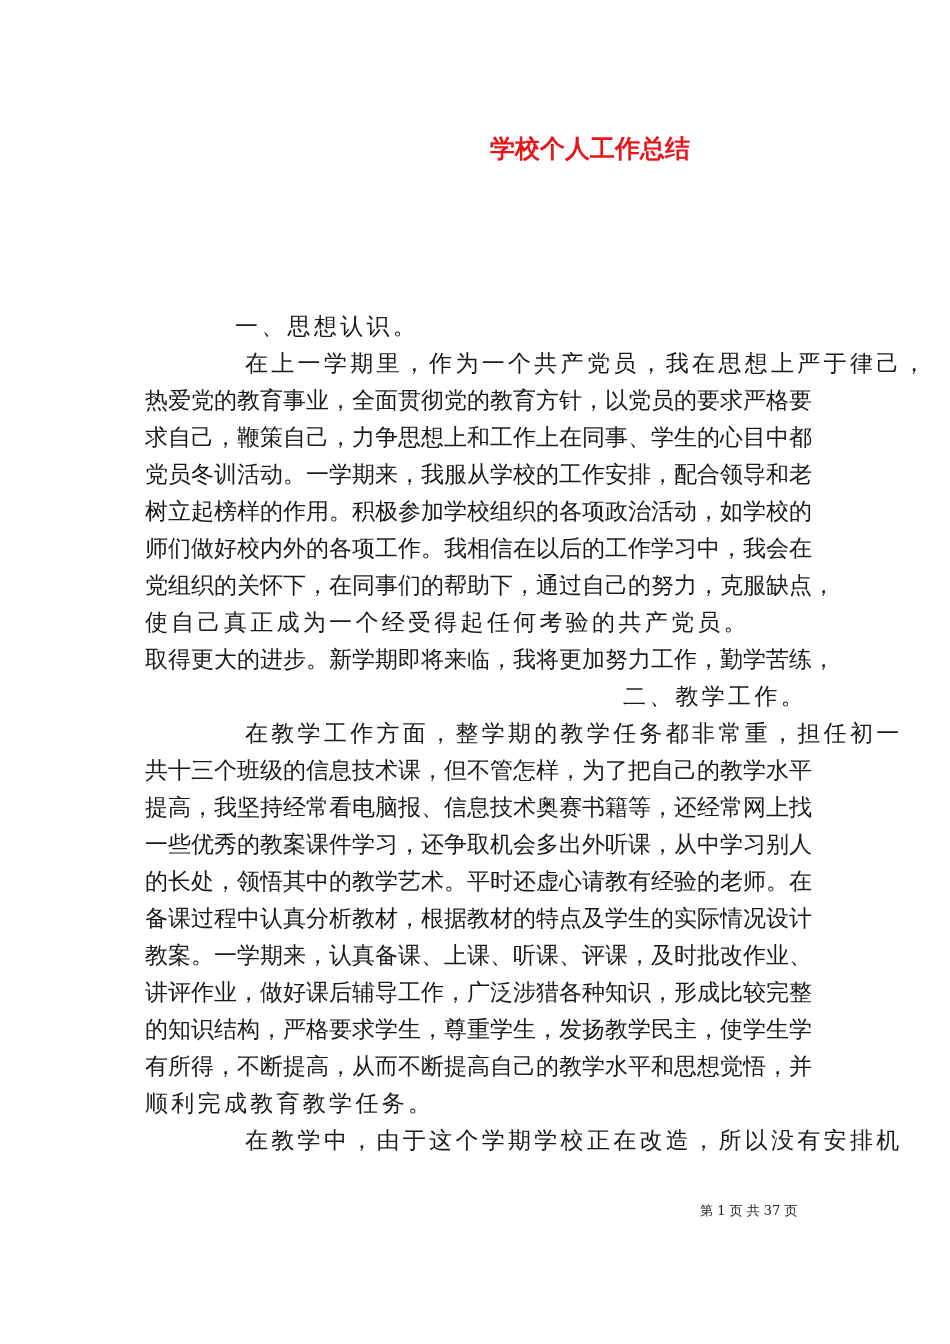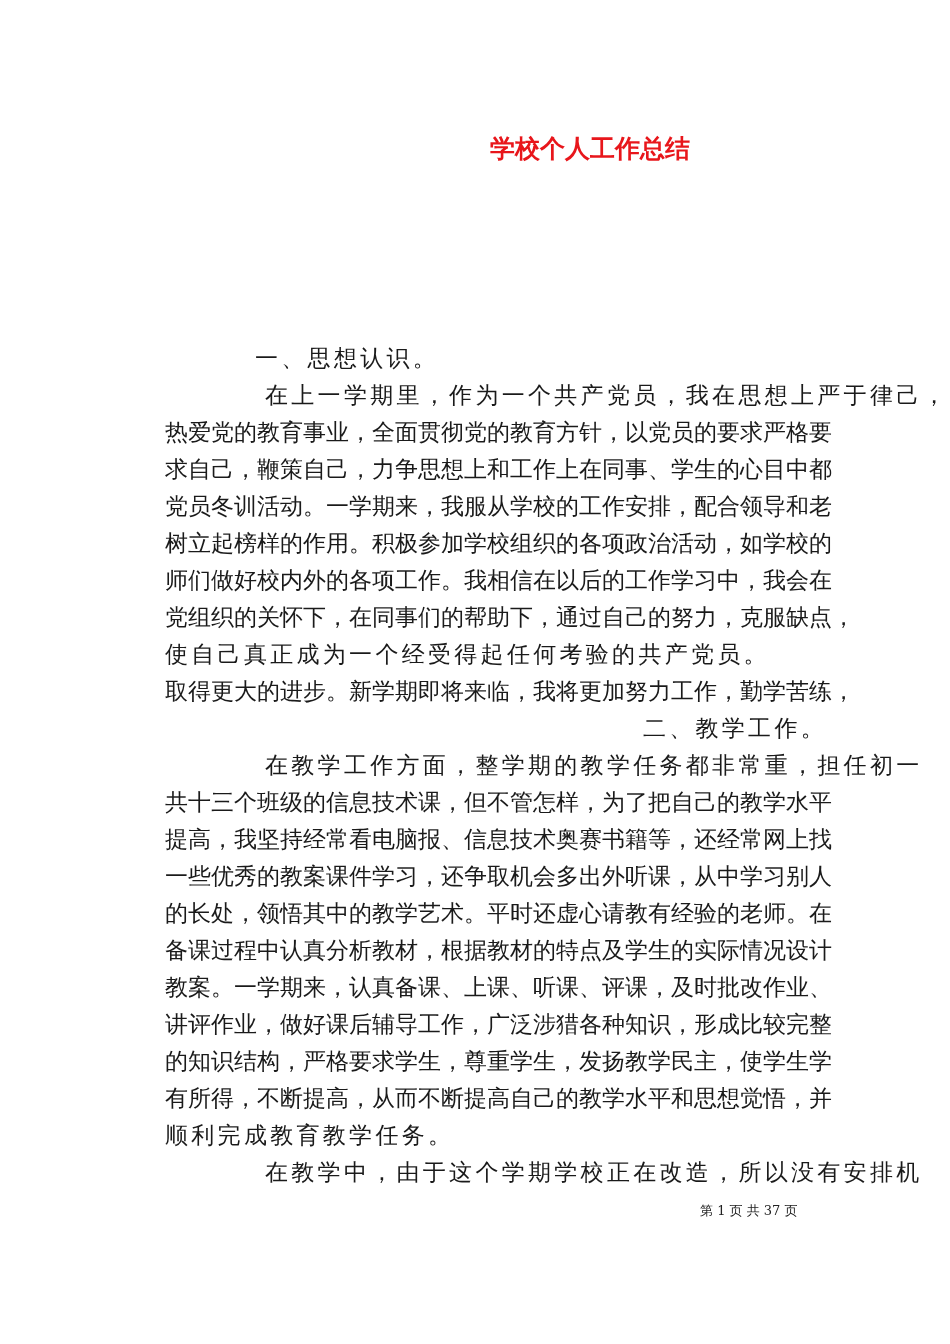--- a/index.html
+++ b/index.html
@@ -32,23 +32,22 @@
       font-weight: bold;
       color: #e8161b;
       letter-spacing: 0px;
       line-height: 36px;
       white-space: nowrap;
       font-family: "DejaVu Sans", "Liberation Sans", sans-serif;
     }
     .body-text {
       position: absolute;
       left: 145px;
-      top: 340px;
+      top: 308px;
       width: 662px;
-      margin-left: 20px;
     }
     .line {
       height: 37px;
       line-height: 37px;
       font-size: 23px;
       white-space: nowrap;
       letter-spacing: 3.3px;
       font-family: "DejaVu Sans", "Liberation Sans", sans-serif;
       font-weight: normal;
       color: #1a1a1a;

